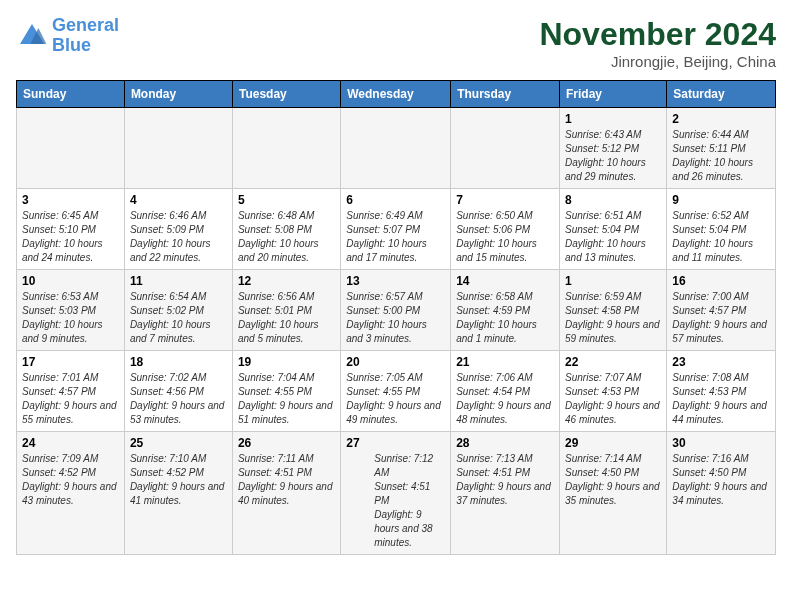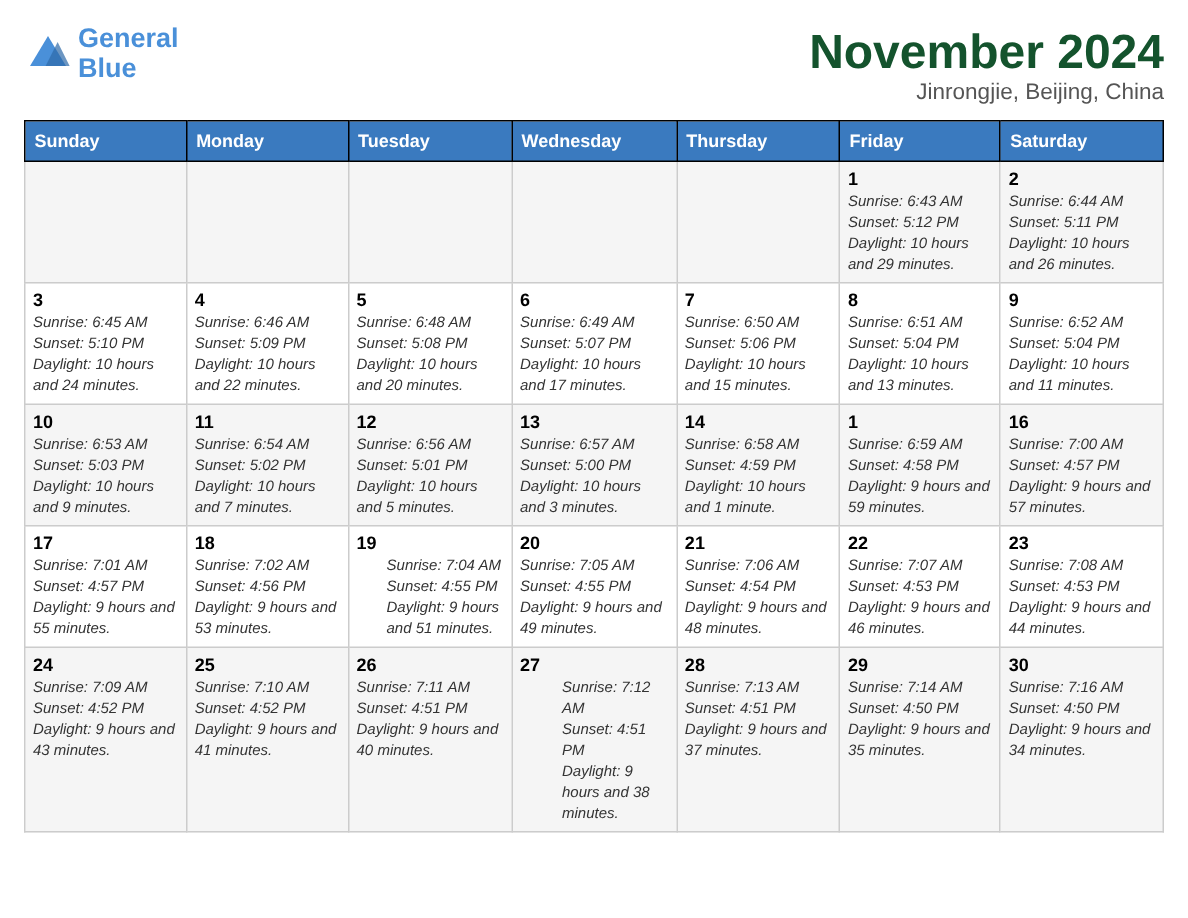--- a/index.html
+++ b/index.html
@@ -239,21 +239,21 @@
 Daylight: 9 hours and 55 minutes.</div>
         </td>
         <td>
           <span class="day-num">18</span>
           <div class="day-info" style="white-space: pre-line;">Sunrise: 7:02 AM
 Sunset: 4:56 PM
 Daylight: 9 hours and 53 minutes.</div>
         </td>
         <td>
           <span class="day-num">19</span>
-          <div class="day-info" style="white-space: pre-line; margin-left: 20px;">Sunrise: 7:04 AM
+          <div class="day-info" style="white-space: pre-line;">Sunrise: 7:04 AM
 Sunset: 4:55 PM
 Daylight: 9 hours and 51 minutes.</div>
         </td>
         <td>
           <span class="day-num">20</span>
           <div class="day-info" style="white-space: pre-line;">Sunrise: 7:05 AM
 Sunset: 4:55 PM
 Daylight: 9 hours and 49 minutes.</div>
         </td>
         <td>

